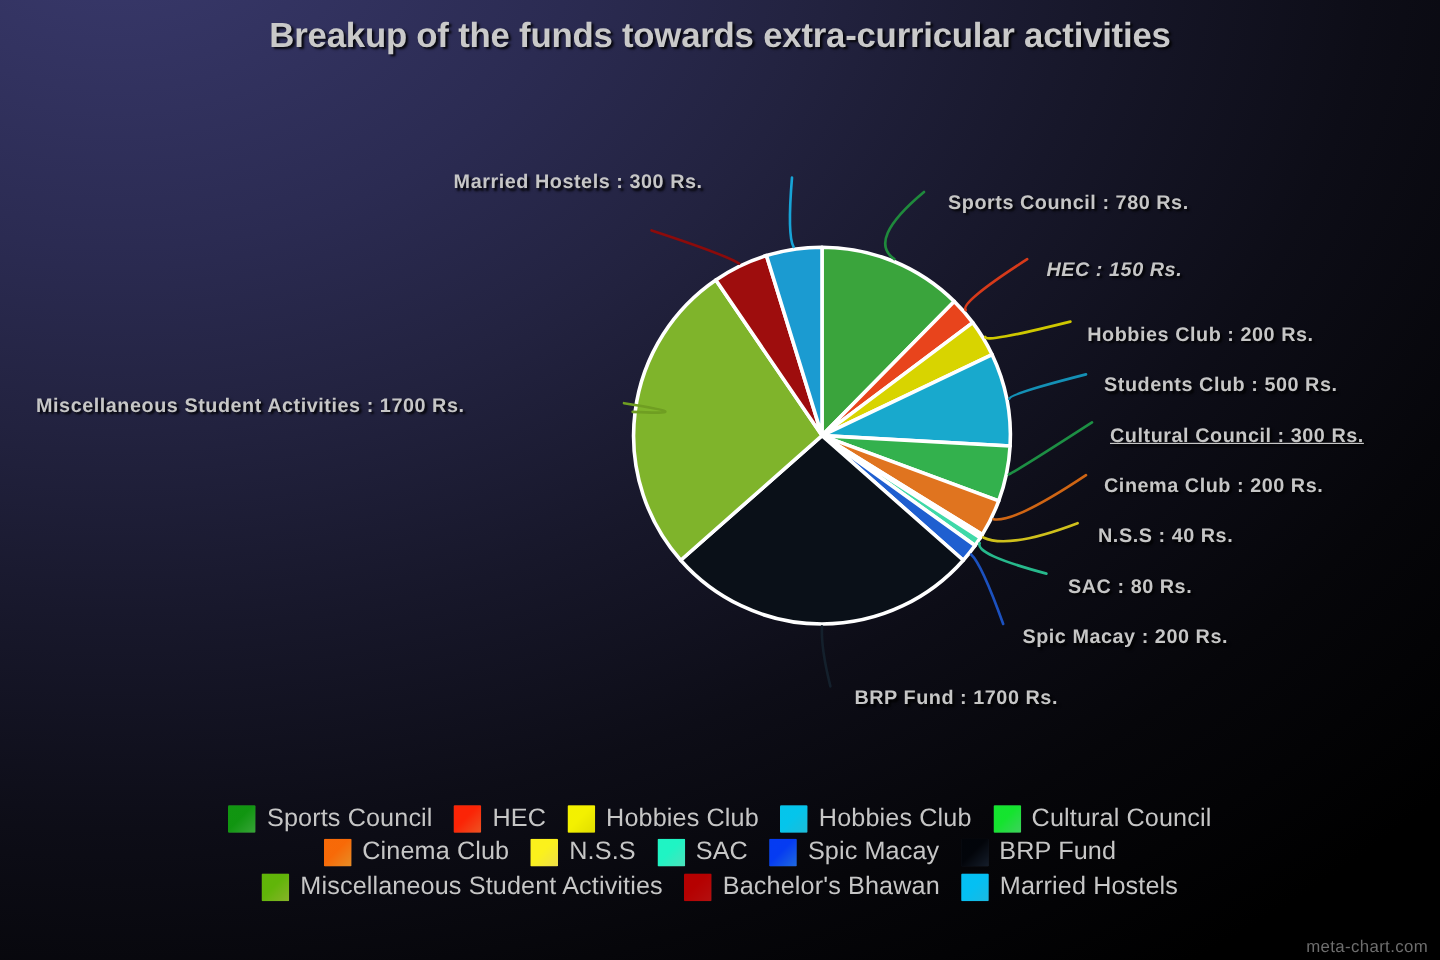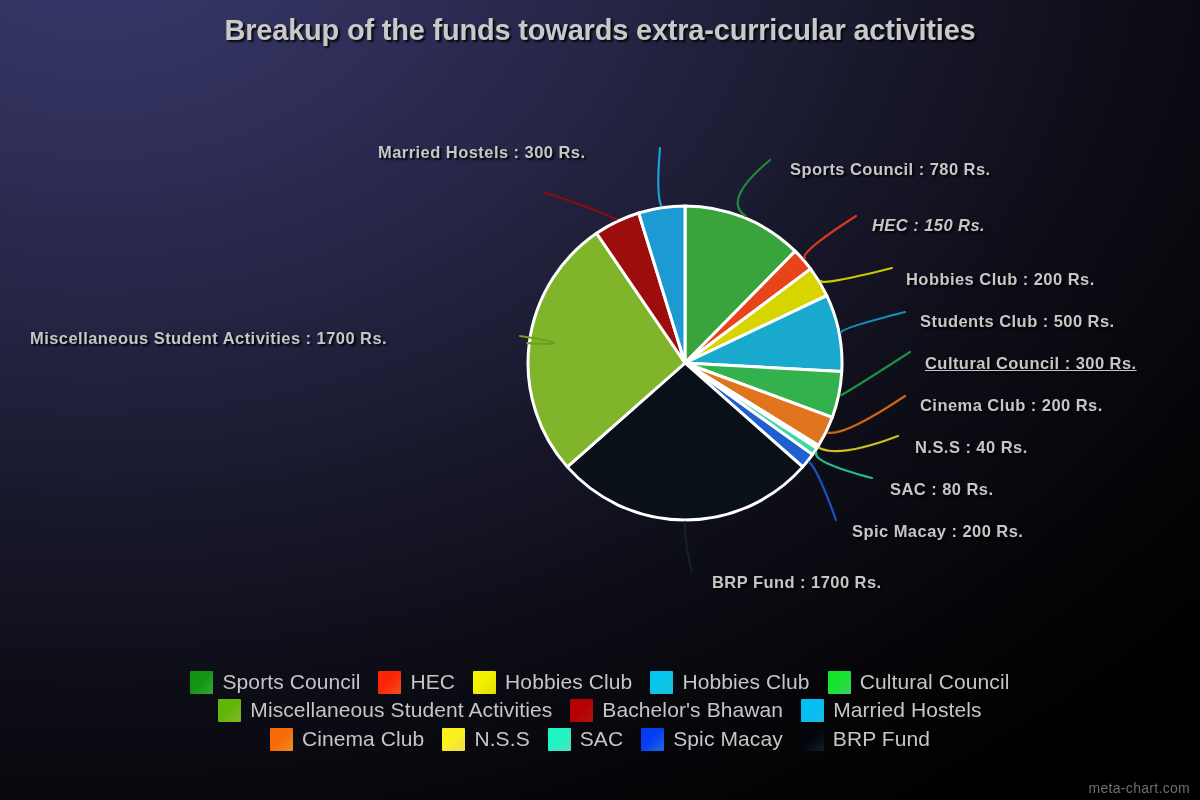--- a/index.html
+++ b/index.html
@@ -189,50 +189,50 @@
           <span class="legend-swatch" style="background: linear-gradient(135deg, rgb(24, 169, 205) 0%, rgb(24, 169, 205) 45%, rgba(255, 255, 255, 0.22) 100%), rgb(24, 169, 205); background-blend-mode: overlay;"></span>
           <span class="legend-label">Hobbies Club</span>
         </div>
         <div class="legend-entry">
           <span class="legend-swatch" style="background: linear-gradient(135deg, rgb(51, 196, 77) 0%, rgb(51, 196, 77) 45%, rgba(255, 255, 255, 0.22) 100%), rgb(51, 196, 77); background-blend-mode: overlay;"></span>
           <span class="legend-label">Cultural Council</span>
         </div>
       </div>
       <div class="legend-row">
         <div class="legend-entry">
+          <span class="legend-swatch" style="background: linear-gradient(135deg, rgb(224, 116, 31) 0%, rgb(224, 116, 31) 45%, rgba(255, 255, 255, 0.22) 100%), rgb(224, 116, 31); background-blend-mode: overlay;"></span>
+          <span class="legend-label">Cinema Club</span>
+        </div>
+        <div class="legend-entry">
+          <span class="legend-swatch" style="background: linear-gradient(135deg, rgb(232, 213, 60) 0%, rgb(232, 213, 60) 45%, rgba(255, 255, 255, 0.22) 100%), rgb(232, 213, 60); background-blend-mode: overlay;"></span>
+          <span class="legend-label">N.S.S</span>
+        </div>
+        <div class="legend-entry">
+          <span class="legend-swatch" style="background: linear-gradient(135deg, rgb(63, 217, 168) 0%, rgb(63, 217, 168) 45%, rgba(255, 255, 255, 0.22) 100%), rgb(63, 217, 168); background-blend-mode: overlay;"></span>
+          <span class="legend-label">SAC</span>
+        </div>
+        <div class="legend-entry">
+          <span class="legend-swatch" style="background: linear-gradient(135deg, rgb(26, 87, 214) 0%, rgb(26, 87, 214) 45%, rgba(255, 255, 255, 0.22) 100%), rgb(26, 87, 214); background-blend-mode: overlay;"></span>
+          <span class="legend-label">Spic Macay</span>
+        </div>
+        <div class="legend-entry">
+          <span class="legend-swatch" style="background: linear-gradient(135deg, rgb(17, 24, 35) 0%, rgb(17, 24, 35) 45%, rgba(255, 255, 255, 0.22) 100%), rgb(17, 24, 35); background-blend-mode: overlay;"></span>
+          <span class="legend-label">BRP Fund</span>
+        </div>
+      </div>
+      <div class="legend-row">
+        <div class="legend-entry">
           <span class="legend-swatch" style="background: linear-gradient(135deg, rgb(111, 158, 34) 0%, rgb(111, 158, 34) 45%, rgba(255, 255, 255, 0.22) 100%), rgb(111, 158, 34); background-blend-mode: overlay;"></span>
           <span class="legend-label">Miscellaneous Student Activities</span>
         </div>
         <div class="legend-entry">
           <span class="legend-swatch" style="background: linear-gradient(135deg, rgb(158, 13, 13) 0%, rgb(158, 13, 13) 45%, rgba(255, 255, 255, 0.22) 100%), rgb(158, 13, 13); background-blend-mode: overlay;"></span>
           <span class="legend-label">Bachelor's Bhawan</span>
         </div>
         <div class="legend-entry">
           <span class="legend-swatch" style="background: linear-gradient(135deg, rgb(22, 165, 216) 0%, rgb(22, 165, 216) 45%, rgba(255, 255, 255, 0.22) 100%), rgb(22, 165, 216); background-blend-mode: overlay;"></span>
           <span class="legend-label">Married Hostels</span>
         </div>
       </div>
-      <div class="legend-row">
-        <div class="legend-entry">
-          <span class="legend-swatch" style="background: linear-gradient(135deg, rgb(224, 116, 31) 0%, rgb(224, 116, 31) 45%, rgba(255, 255, 255, 0.22) 100%), rgb(224, 116, 31); background-blend-mode: overlay;"></span>
-          <span class="legend-label">Cinema Club</span>
-        </div>
-        <div class="legend-entry">
-          <span class="legend-swatch" style="background: linear-gradient(135deg, rgb(232, 213, 60) 0%, rgb(232, 213, 60) 45%, rgba(255, 255, 255, 0.22) 100%), rgb(232, 213, 60); background-blend-mode: overlay;"></span>
-          <span class="legend-label">N.S.S</span>
-        </div>
-        <div class="legend-entry">
-          <span class="legend-swatch" style="background: linear-gradient(135deg, rgb(63, 217, 168) 0%, rgb(63, 217, 168) 45%, rgba(255, 255, 255, 0.22) 100%), rgb(63, 217, 168); background-blend-mode: overlay;"></span>
-          <span class="legend-label">SAC</span>
-        </div>
-        <div class="legend-entry">
-          <span class="legend-swatch" style="background: linear-gradient(135deg, rgb(26, 87, 214) 0%, rgb(26, 87, 214) 45%, rgba(255, 255, 255, 0.22) 100%), rgb(26, 87, 214); background-blend-mode: overlay;"></span>
-          <span class="legend-label">Spic Macay</span>
-        </div>
-        <div class="legend-entry">
-          <span class="legend-swatch" style="background: linear-gradient(135deg, rgb(17, 24, 35) 0%, rgb(17, 24, 35) 45%, rgba(255, 255, 255, 0.22) 100%), rgb(17, 24, 35); background-blend-mode: overlay;"></span>
-          <span class="legend-label">BRP Fund</span>
-        </div>
-      </div>
     </div>
 
   <div id="watermark">meta-chart.com</div>
 </div>
 
 </body></html>

